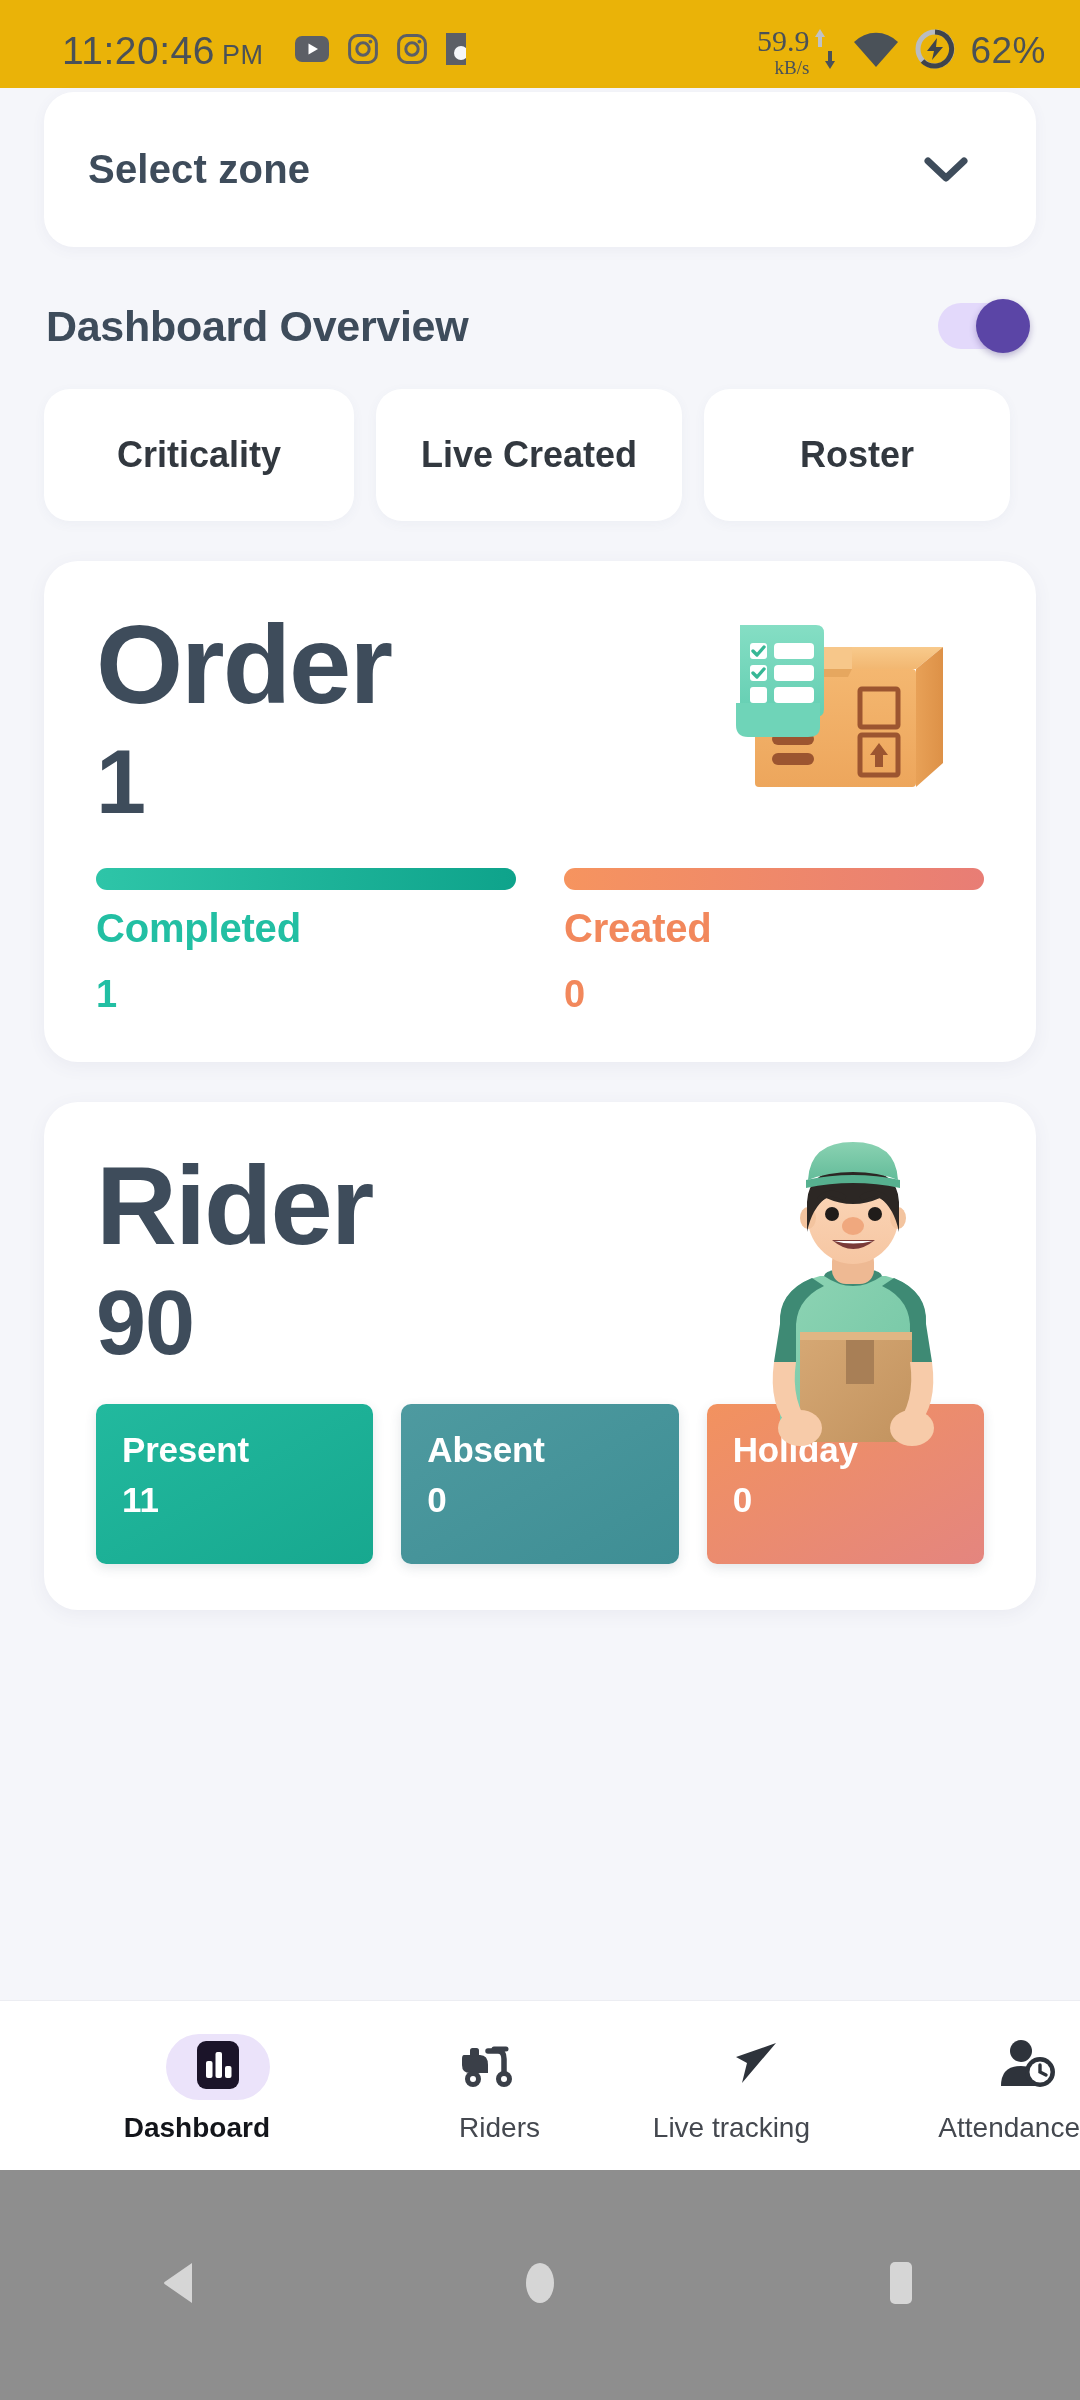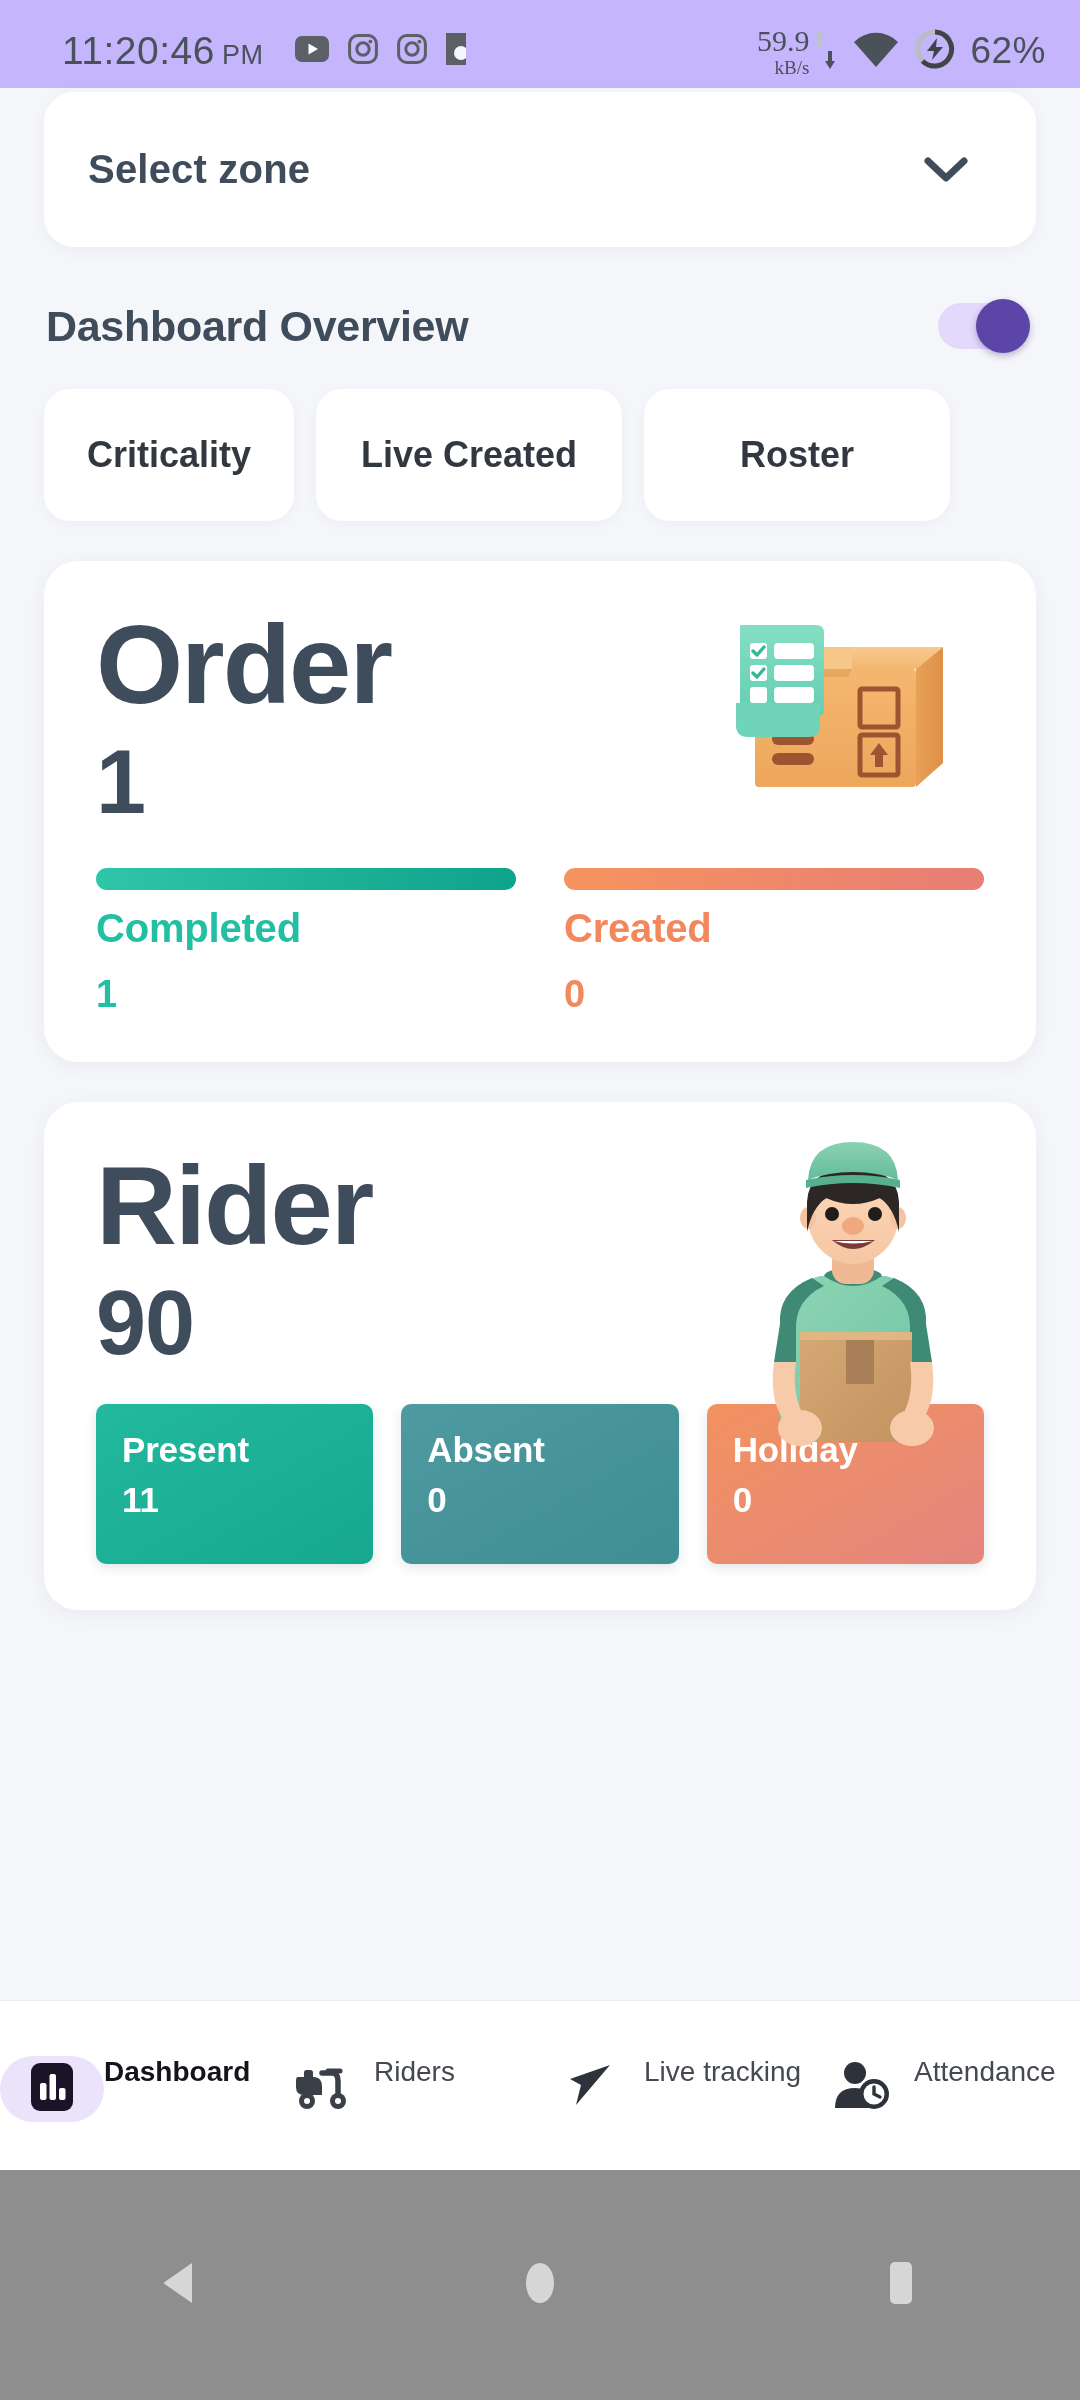--- a/index.html
+++ b/index.html
@@ -9,21 +9,21 @@
     font-family:"Liberation Sans", sans-serif;
     overflow:hidden;
     position:relative;
   }
 
   
   .statusbar{
     height:88px; width:100%;
     display:flex; align-items:center;
     padding:14px 34px 0 62px;
-    background:#c4b5fd;
+    background:#eab308;
   }
   .sb-clock{
     font-size:39px; font-weight:400; color:#4A5158;
     letter-spacing:.5px; white-space:nowrap;
   }
   .sb-clock .ampm{ font-size:27px; margin-left:7px; }
   .sb-left-icons{ display:flex; align-items:center; gap:19px; margin-left:32px; }
   .sb-spacer{ flex:1; }
   .sb-right{ display:flex; align-items:center; gap:14px; }
   .sb-net{ display:flex; gap:2px;font-family:Liberation Serif, serif; }
@@ -85,21 +85,21 @@
   }
   .tab{
     background:#FFFFFF;
     border-radius:26px;
     height:132px;
     display:flex; align-items:center; justify-content:center;
     font-size:36px; font-weight:700; color:#32383F;
     box-shadow:0 3px 12px rgba(80,90,130,.05);
     flex:0 0 auto;
   }
-  .tab.t1{ width:250px; }
+  .tab.t1{ width:310px; }
   .tab.t2{ width:306px; }
   .tab.t3{ width:306px; }
 
   
   .card{
     background:#FFFFFF;
     border-radius:34px;
     margin:40px 44px 0 44px;
     box-shadow:0 4px 18px rgba(80,90,130,.07);
     position:relative;
@@ -159,21 +159,21 @@
 
   
   .bottomnav{
     position:absolute; left:0; right:0; bottom:230px; height:170px;
     background:#FFFFFF;
     border-top:1px solid #ECEDF2;
     display:flex; align-items:center;
     padding-top:6px;
   }
   .nav-item{
-    flex:1; display:flex; flex-direction:row; align-items:flex-start; 
+    flex:1; display:flex; flex-direction:column; align-items:flex-end; gap:12px;
   }
   .nav-icon-wrap{
     width:104px; height:66px; border-radius:33px;
     display:flex; align-items:center; justify-content:center;
   }
   .nav-item.active .nav-icon-wrap{ background:#EBE3FA; }
   .nav-label{
     font-size:28px; color:#44484F; font-weight:400;
   }
   .nav-item.active .nav-label{ color:#13151A; font-weight:700; }

